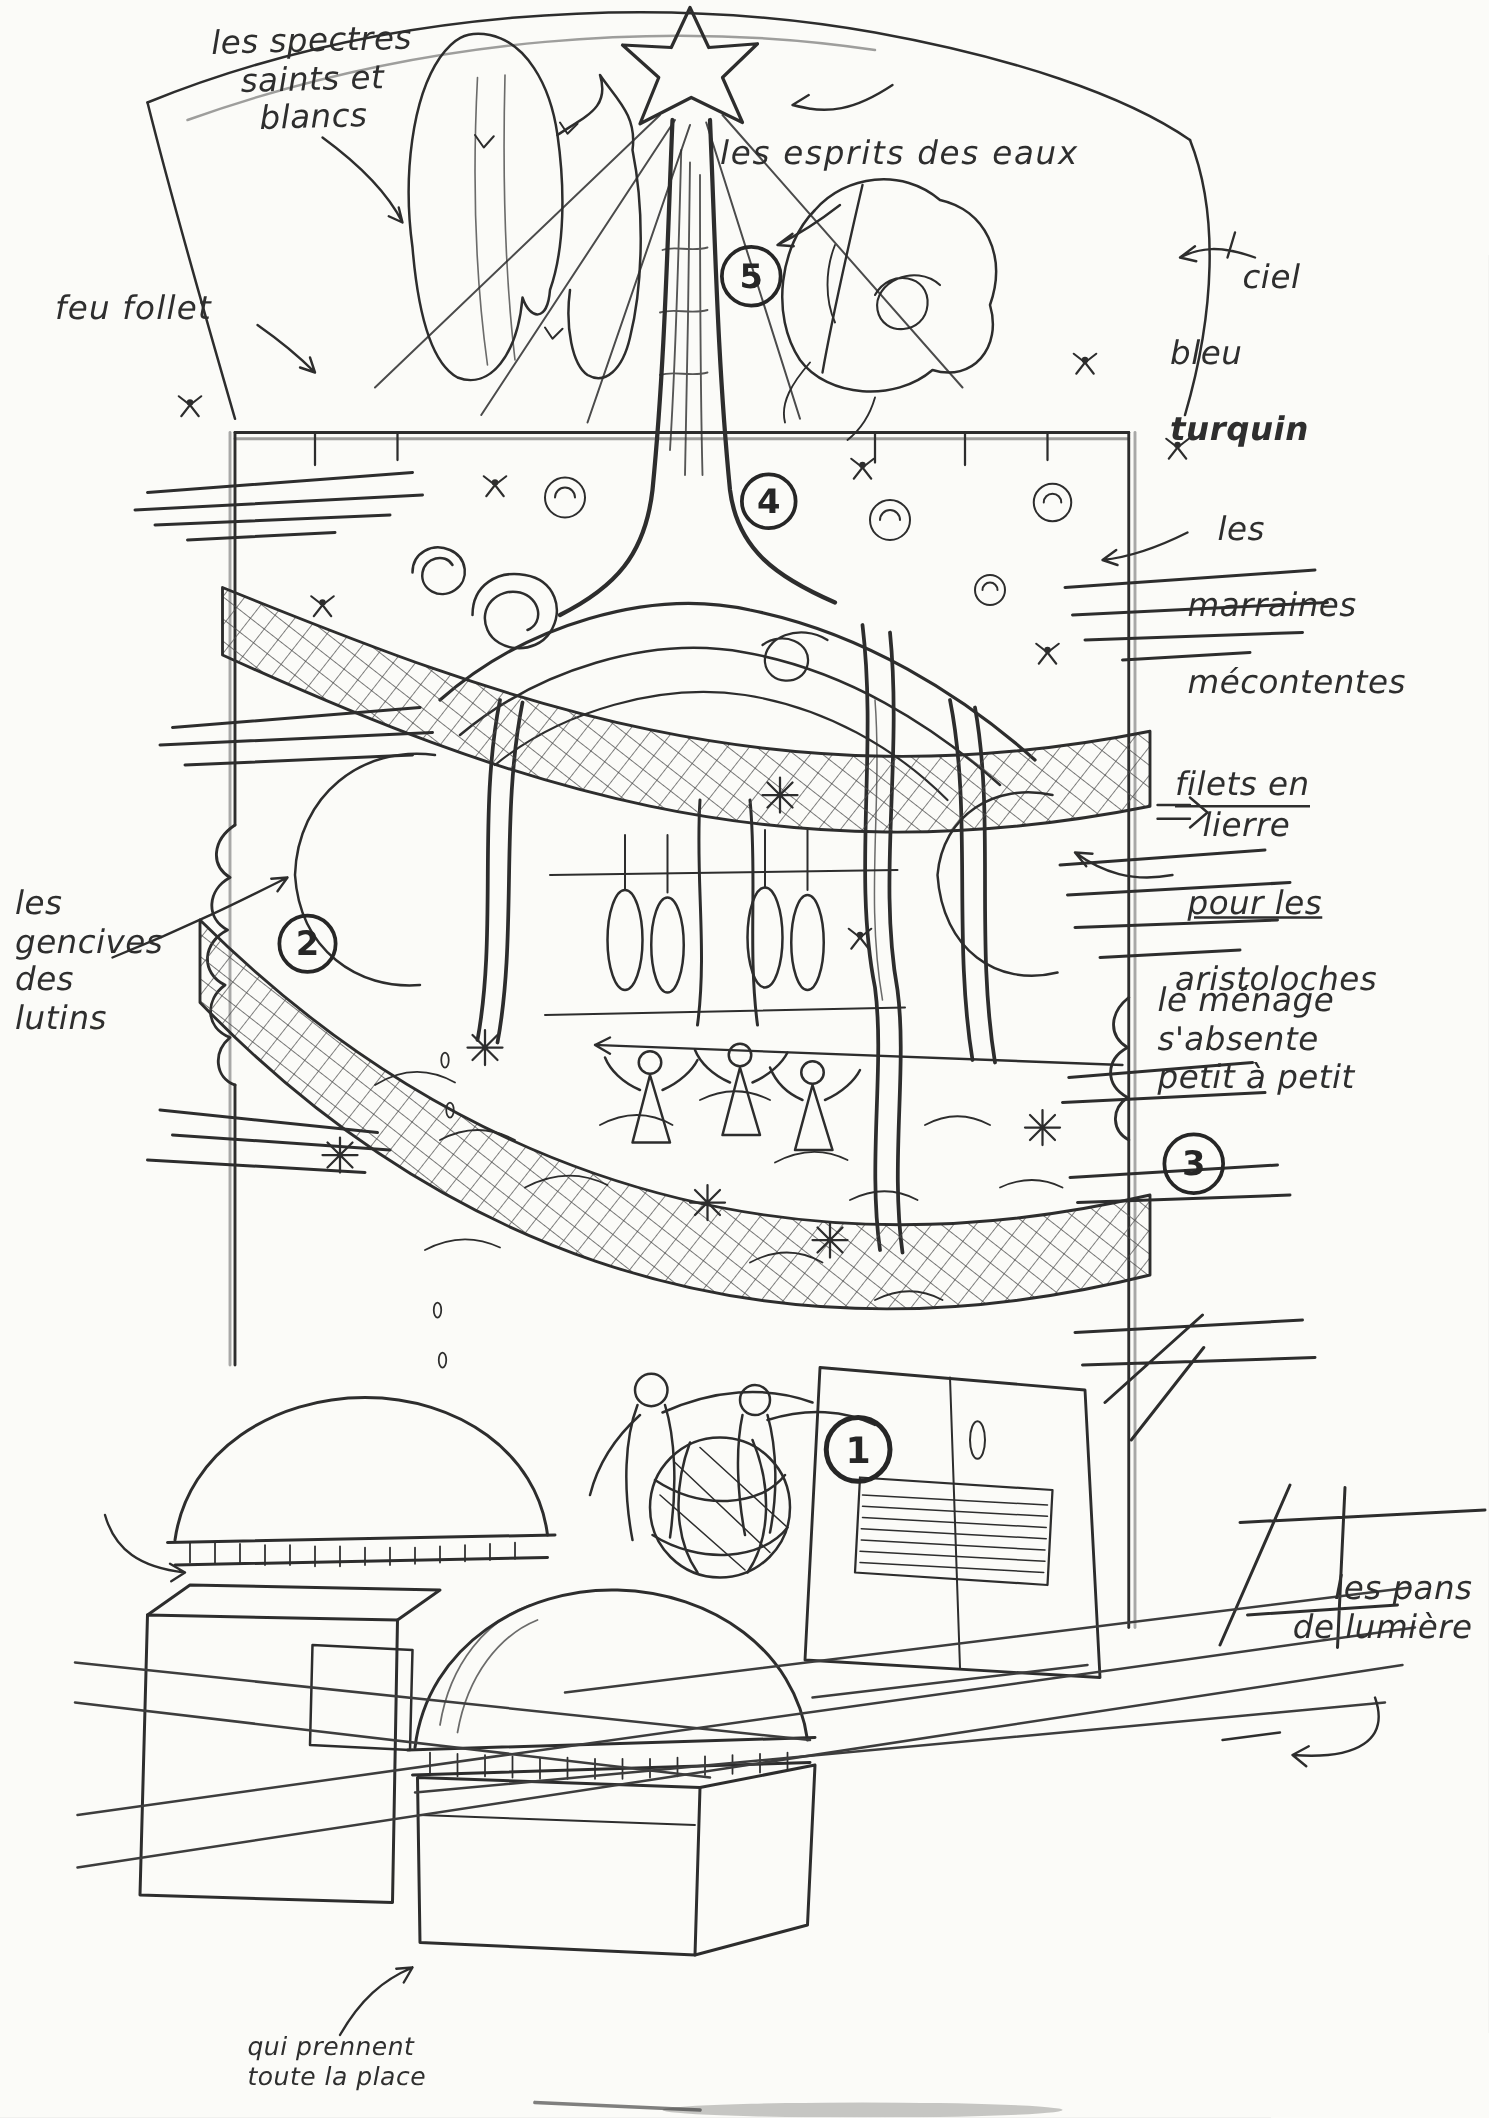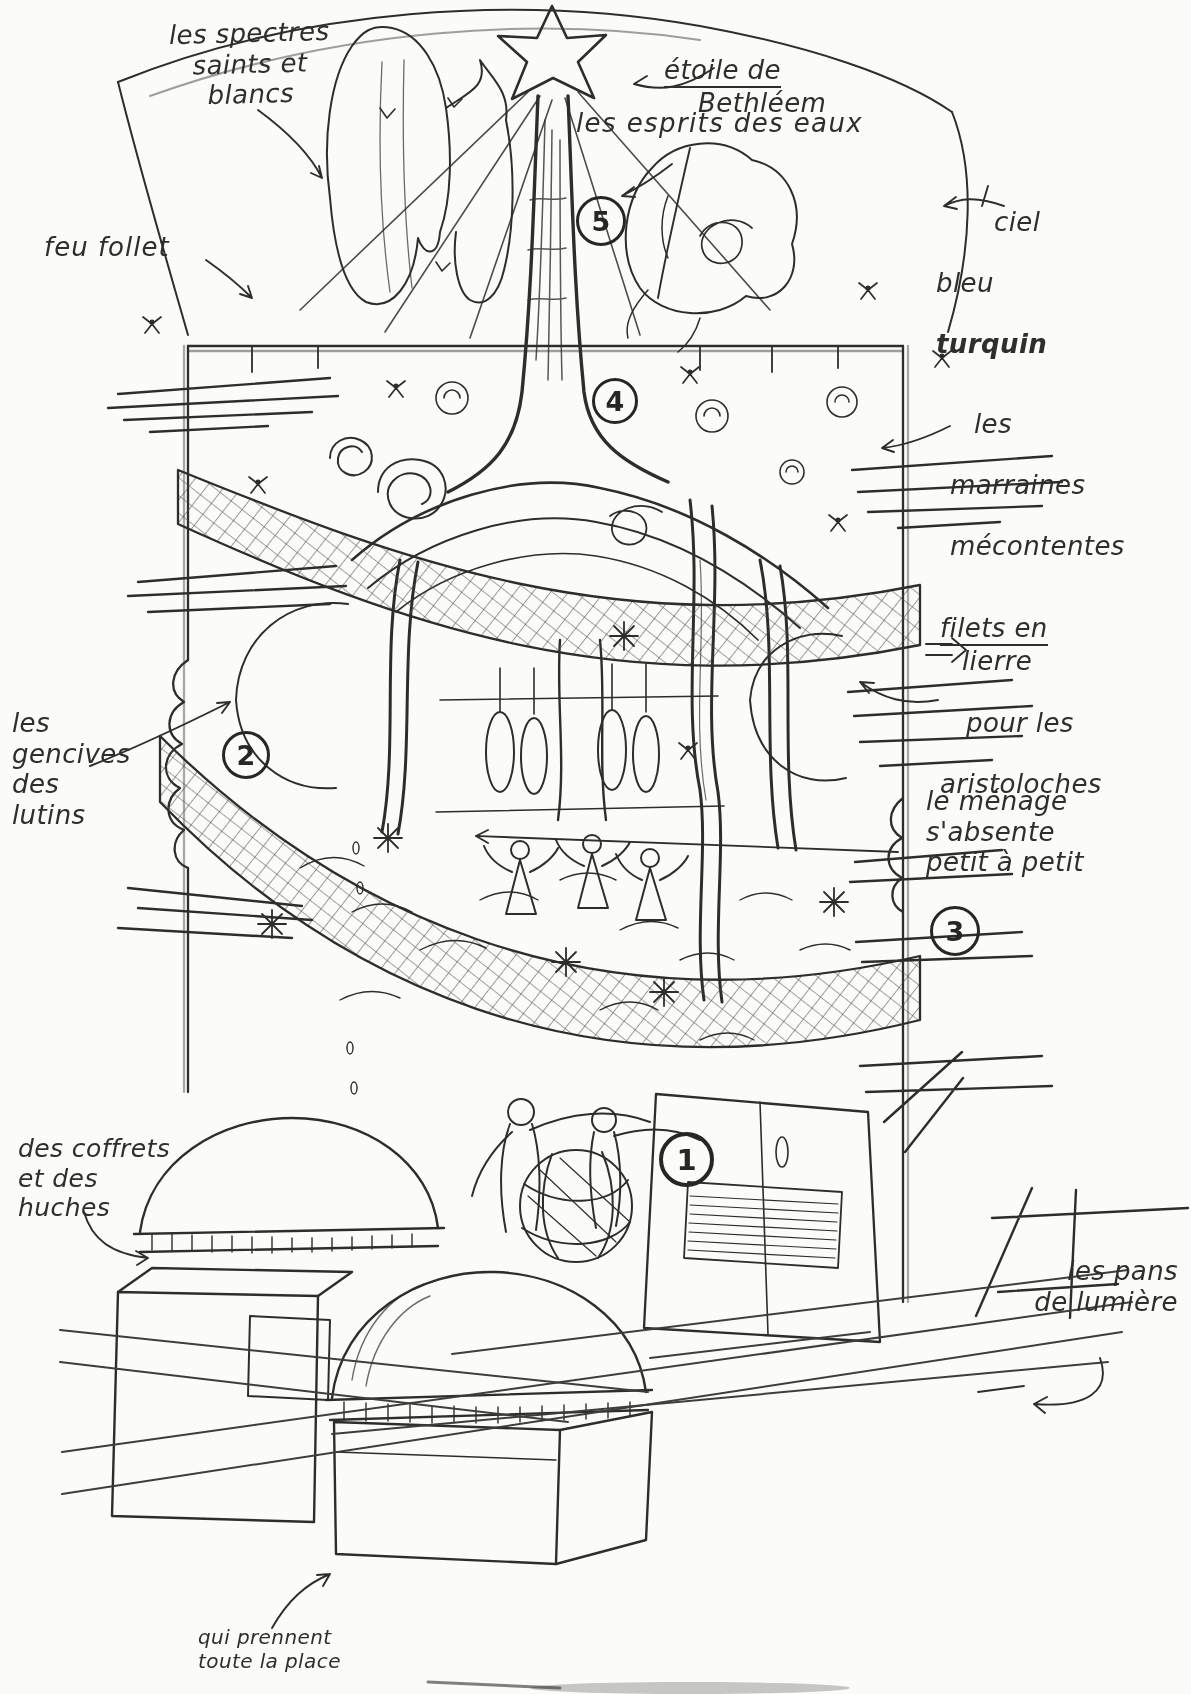--- a/index.html
+++ b/index.html
@@ -19,21 +19,21 @@
   #lb-etoile .l2{margin-left:34px;}
   #lb-esprits{left:576px;top:108px;letter-spacing:1.4px;}
   #lb-ciel{left:936px;top:176px;}
   #lb-ciel .l1{margin-left:58px;}
   #lb-ciel .l3{font-weight:bold;}
   #lb-feu{left:44px;top:232px;letter-spacing:1px;}
   #lb-marraines{left:950px;top:378px;}
   #lb-marraines .l1{margin-left:24px;}
   #lb-filets{left:940px;top:582px;}
   #lb-filets .l2{margin-left:22px;}
-  #lb-filets .l3{margin-left:26px;}
+  #lb-filets .l3{margin-left:10px;text-decoration:underline;}
   #lb-gencives{left:12px;top:708px;}
   #lb-menage{left:926px;top:786px;}
   #lb-coffrets{left:18px;top:1134px;font-size:25px;}
   #lb-pans{left:1000px;top:1256px;width:178px;text-align:right;}
   #lb-qui{left:198px;top:1626px;font-size:20px;}
   #mk5{left:576px;top:196px;width:44px;height:44px;}
   #mk4{left:592px;top:378px;width:40px;height:40px;}
   #mk2{left:222px;top:731px;width:42px;height:42px;}
   #mk3{left:930px;top:906px;width:44px;height:44px;}
   #mk1{left:659px;top:1132px;width:47px;height:47px;}
@@ -296,24 +296,20 @@
         <path d="M1100,1358 C1112,1392 1086,1408 1034,1404 M1034,1404 l13,-7 M1034,1404 l11,9 M978,1392 L1024,1386"></path>
         <path d="M272,1628 C288,1600 306,1584 330,1574 M330,1574 l-13,1 M330,1574 l-7,12"></path>
       </g>
     </g>
   </svg>
 
   <div class="label" id="lb-spectres">les spectres
 saints et
 blancs</div>
 
-  <div class="label" id="lb-etoile">
-    <span class="u l1">étoile de</span>
-    <span class="blk l2">Bethléem</span>
-  </div>
 
   <div class="label" id="lb-esprits">les esprits des eaux</div>
 
   <div class="label" id="lb-ciel">
     <span class="blk l1">ciel</span>
     <span class="blk l2">bleu</span>
     <span class="blk l3">turquin</span>
   </div>
 
   <div class="label" id="lb-feu">feu follet</div>
@@ -333,23 +329,20 @@
 
   <div class="label" id="lb-gencives">les
 gencives
 des
 lutins</div>
 
   <div class="label" id="lb-menage">le ménage
 s'absente
 petit à petit</div>
 
-  <div class="label" id="lb-coffrets">des coffrets
-et des
-huches</div>
 
   <div class="label" id="lb-pans">les pans
 de lumière</div>
 
   <div class="label" id="lb-qui">qui prennent
 toute la place</div>
 
   <div class="marker" id="mk5">5</div>
   <div class="marker" id="mk4">4</div>
   <div class="marker" id="mk2">2</div>

